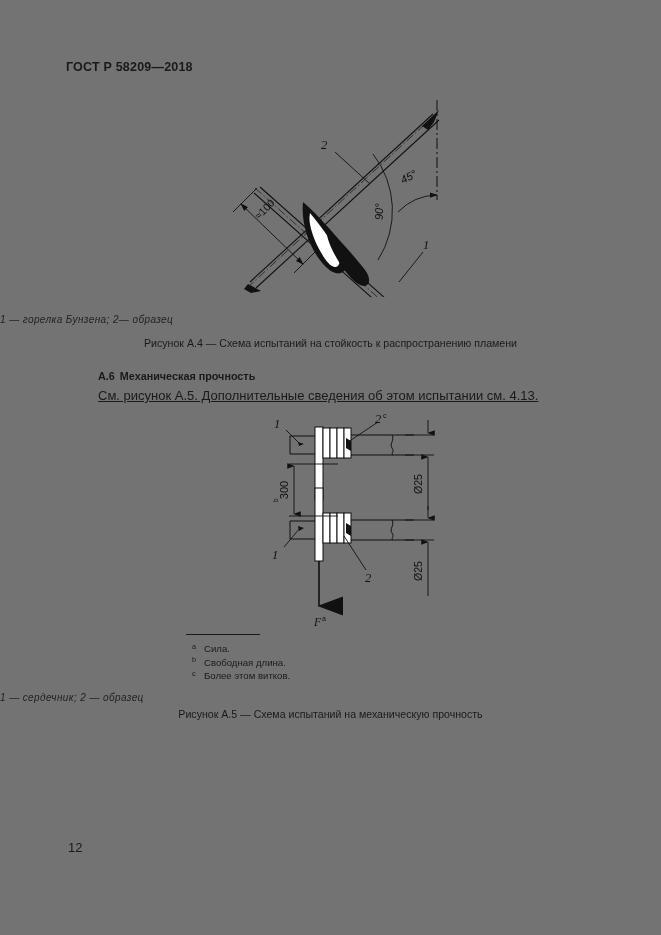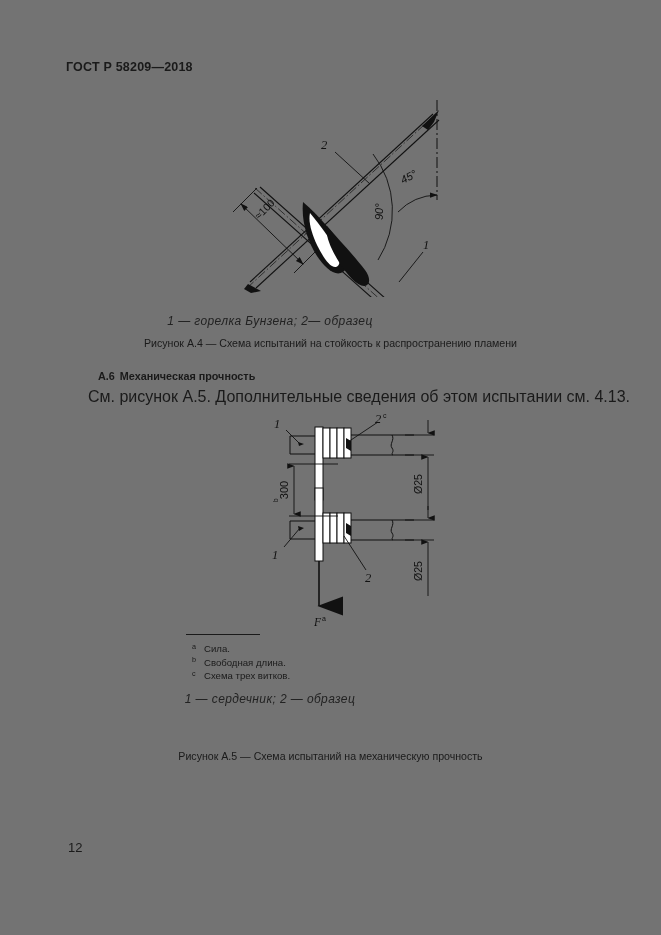--- a/index.html
+++ b/index.html
@@ -40,22 +40,22 @@
     top: 92px;
     width: 250px;
     height: 205px;
   }
   .fig-a4-wrap svg { display: block; }
 
   .legend {
     position: absolute;
     width: 540px;
     left: 0;
-    text-align: center;
-    font-size: 12px;
+    text-align: left;
+    font-size: 10px;
     font-style: italic;
     letter-spacing: 0.4px;
     color: #222;
   }
 
   .fig-caption {
     position: absolute;
     width: 661px;
     left: 0;
     text-align: center;
@@ -70,23 +70,24 @@
   .sect-head {
     position: absolute;
     left: 98px;
     top: 370px;
     font-size: 10.8px;
     font-weight: bold;
   }
   .sect-head .num { margin-right: 5px; }
   .sect-body {
     position: absolute;
-    left: 88px;
+    left: 98px;
     top: 388px;
-    font-size: 16px;
+    font-size: 13px;
+    text-decoration: underline;
   }
 
   
   .fig-a5-wrap {
     position: absolute;
     left: 262px;
     top: 414px;
     width: 190px;
     height: 215px;
   }
@@ -113,21 +114,21 @@
     white-space: nowrap;
   }
   .footnote .mk {
     position: absolute;
     left: 6px;
     top: -2.5px;
     font-size: 7.2px;
   }
 
   #legend-a5 { top: 692px; font-style: italic; }
-  #caption-a5 { top: 750px; }
+  #caption-a5 { top: 708px; }
 
   
   .page-number {
     position: absolute;
     left: 68px;
     top: 840px;
     font-size: 13px;
   }
 </style>
 </head>
@@ -327,21 +328,21 @@
 
   <div class="footnotes">
     <div class="footnote-rule"></div>
     <div class="footnote">
       <span class="mk">a</span><span>Сила.</span>
     </div>
     <div class="footnote">
       <span class="mk">b</span><span>Свободная длина.</span>
     </div>
     <div class="footnote">
-      <span class="mk">c</span><span>Схема трех витков.</span>
+      <span class="mk">c</span><span>Более этом витков.</span>
     </div>
   </div>
 
   <div class="legend" id="legend-a5">1 — сердечник; 2 — образец</div>
   <div class="fig-caption" id="caption-a5">Рисунок А.5 — Схема испытаний на механическую прочность</div>
 
   <div class="page-number">12</div>
 
 </div>
 

